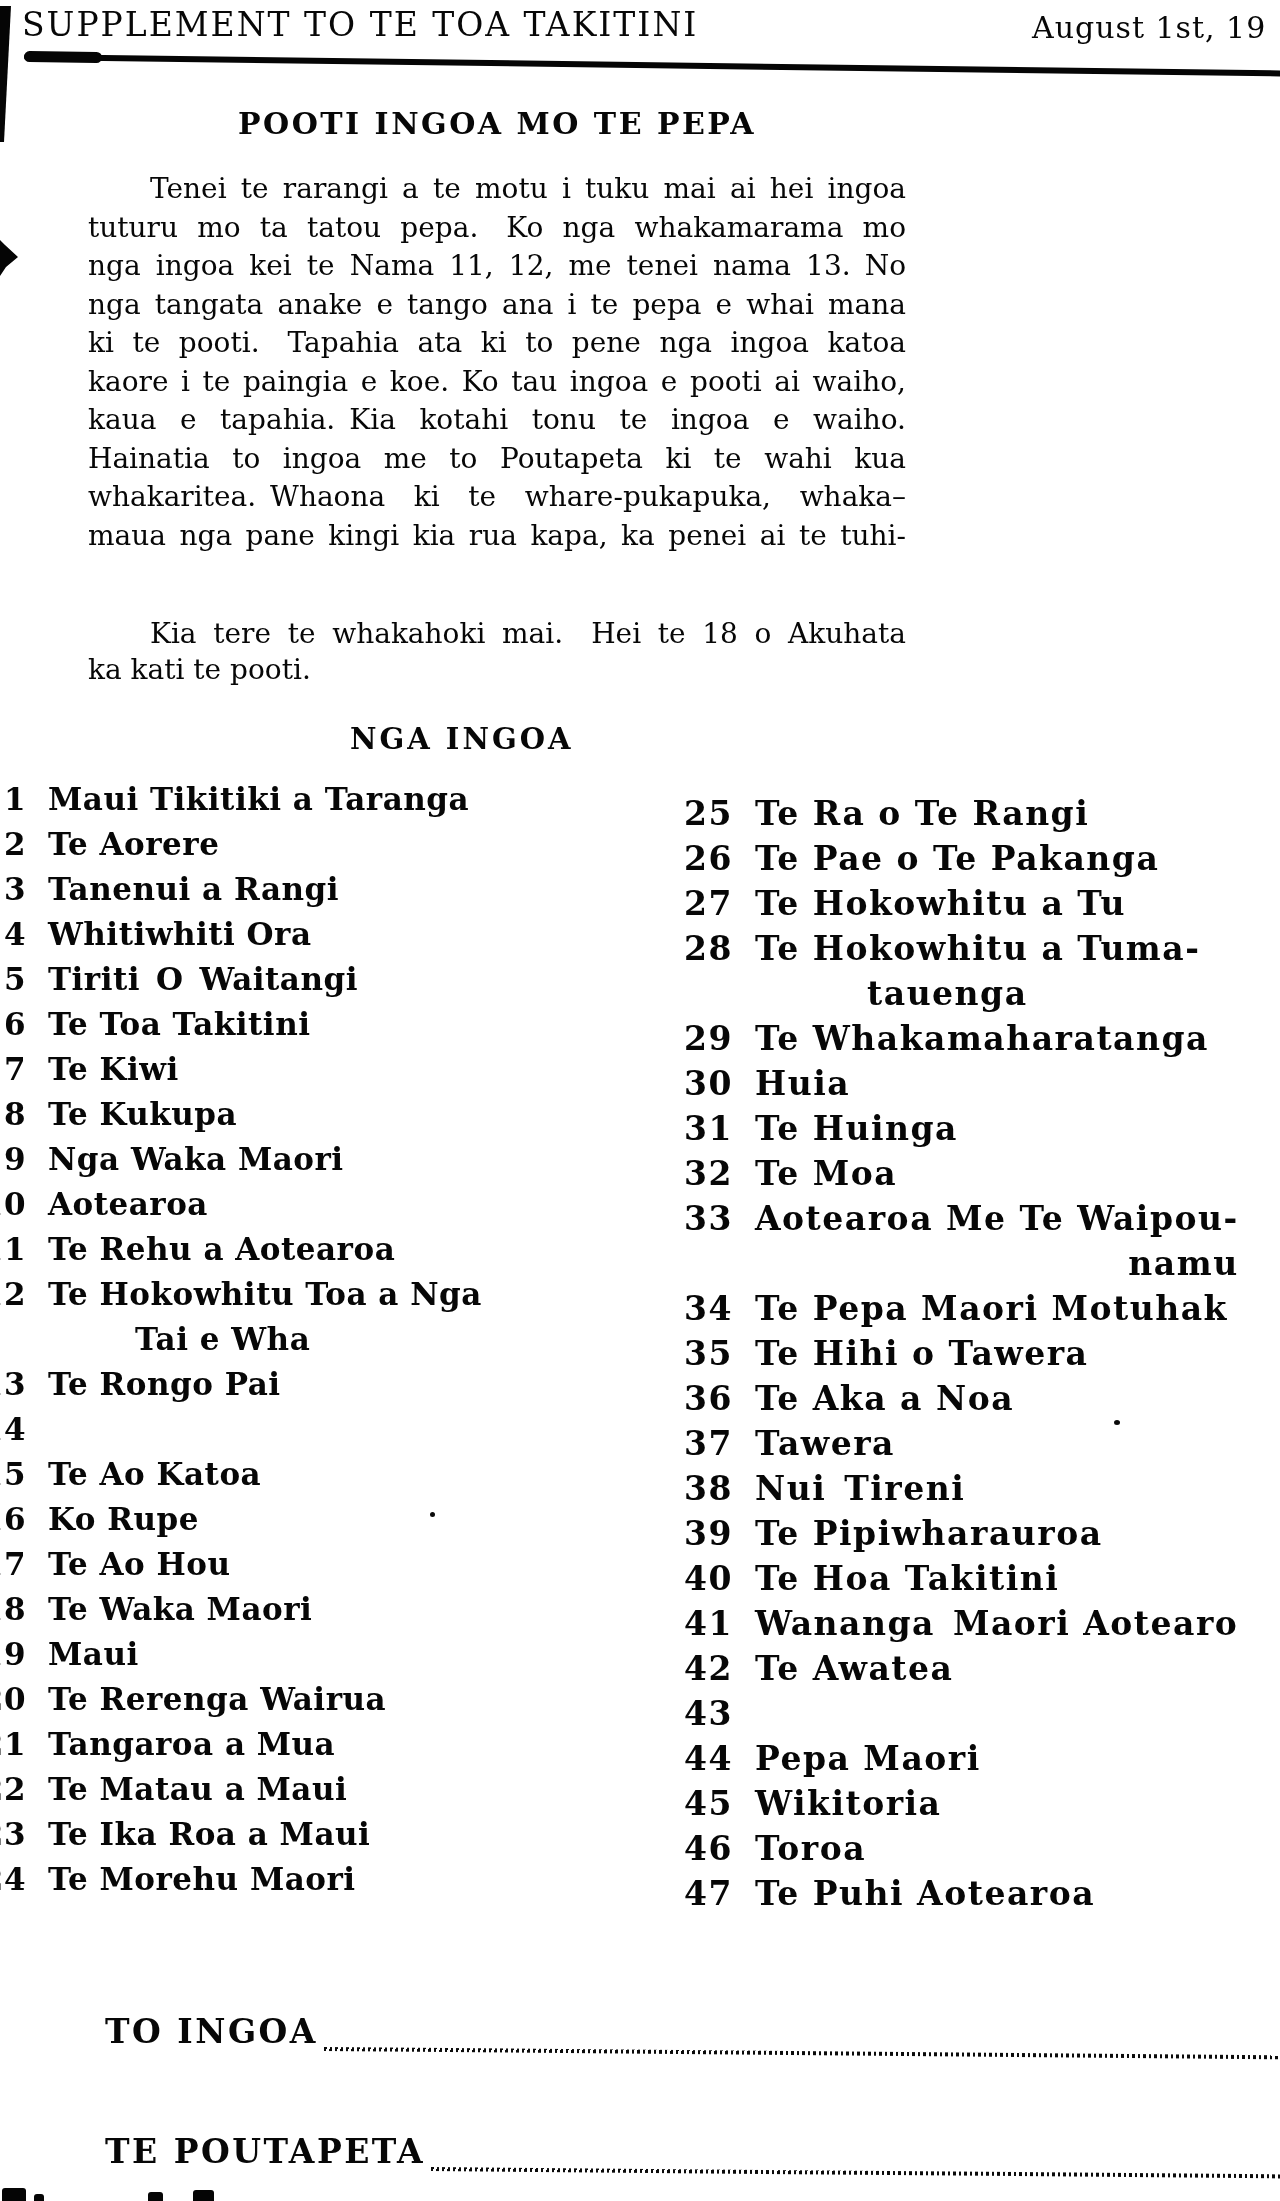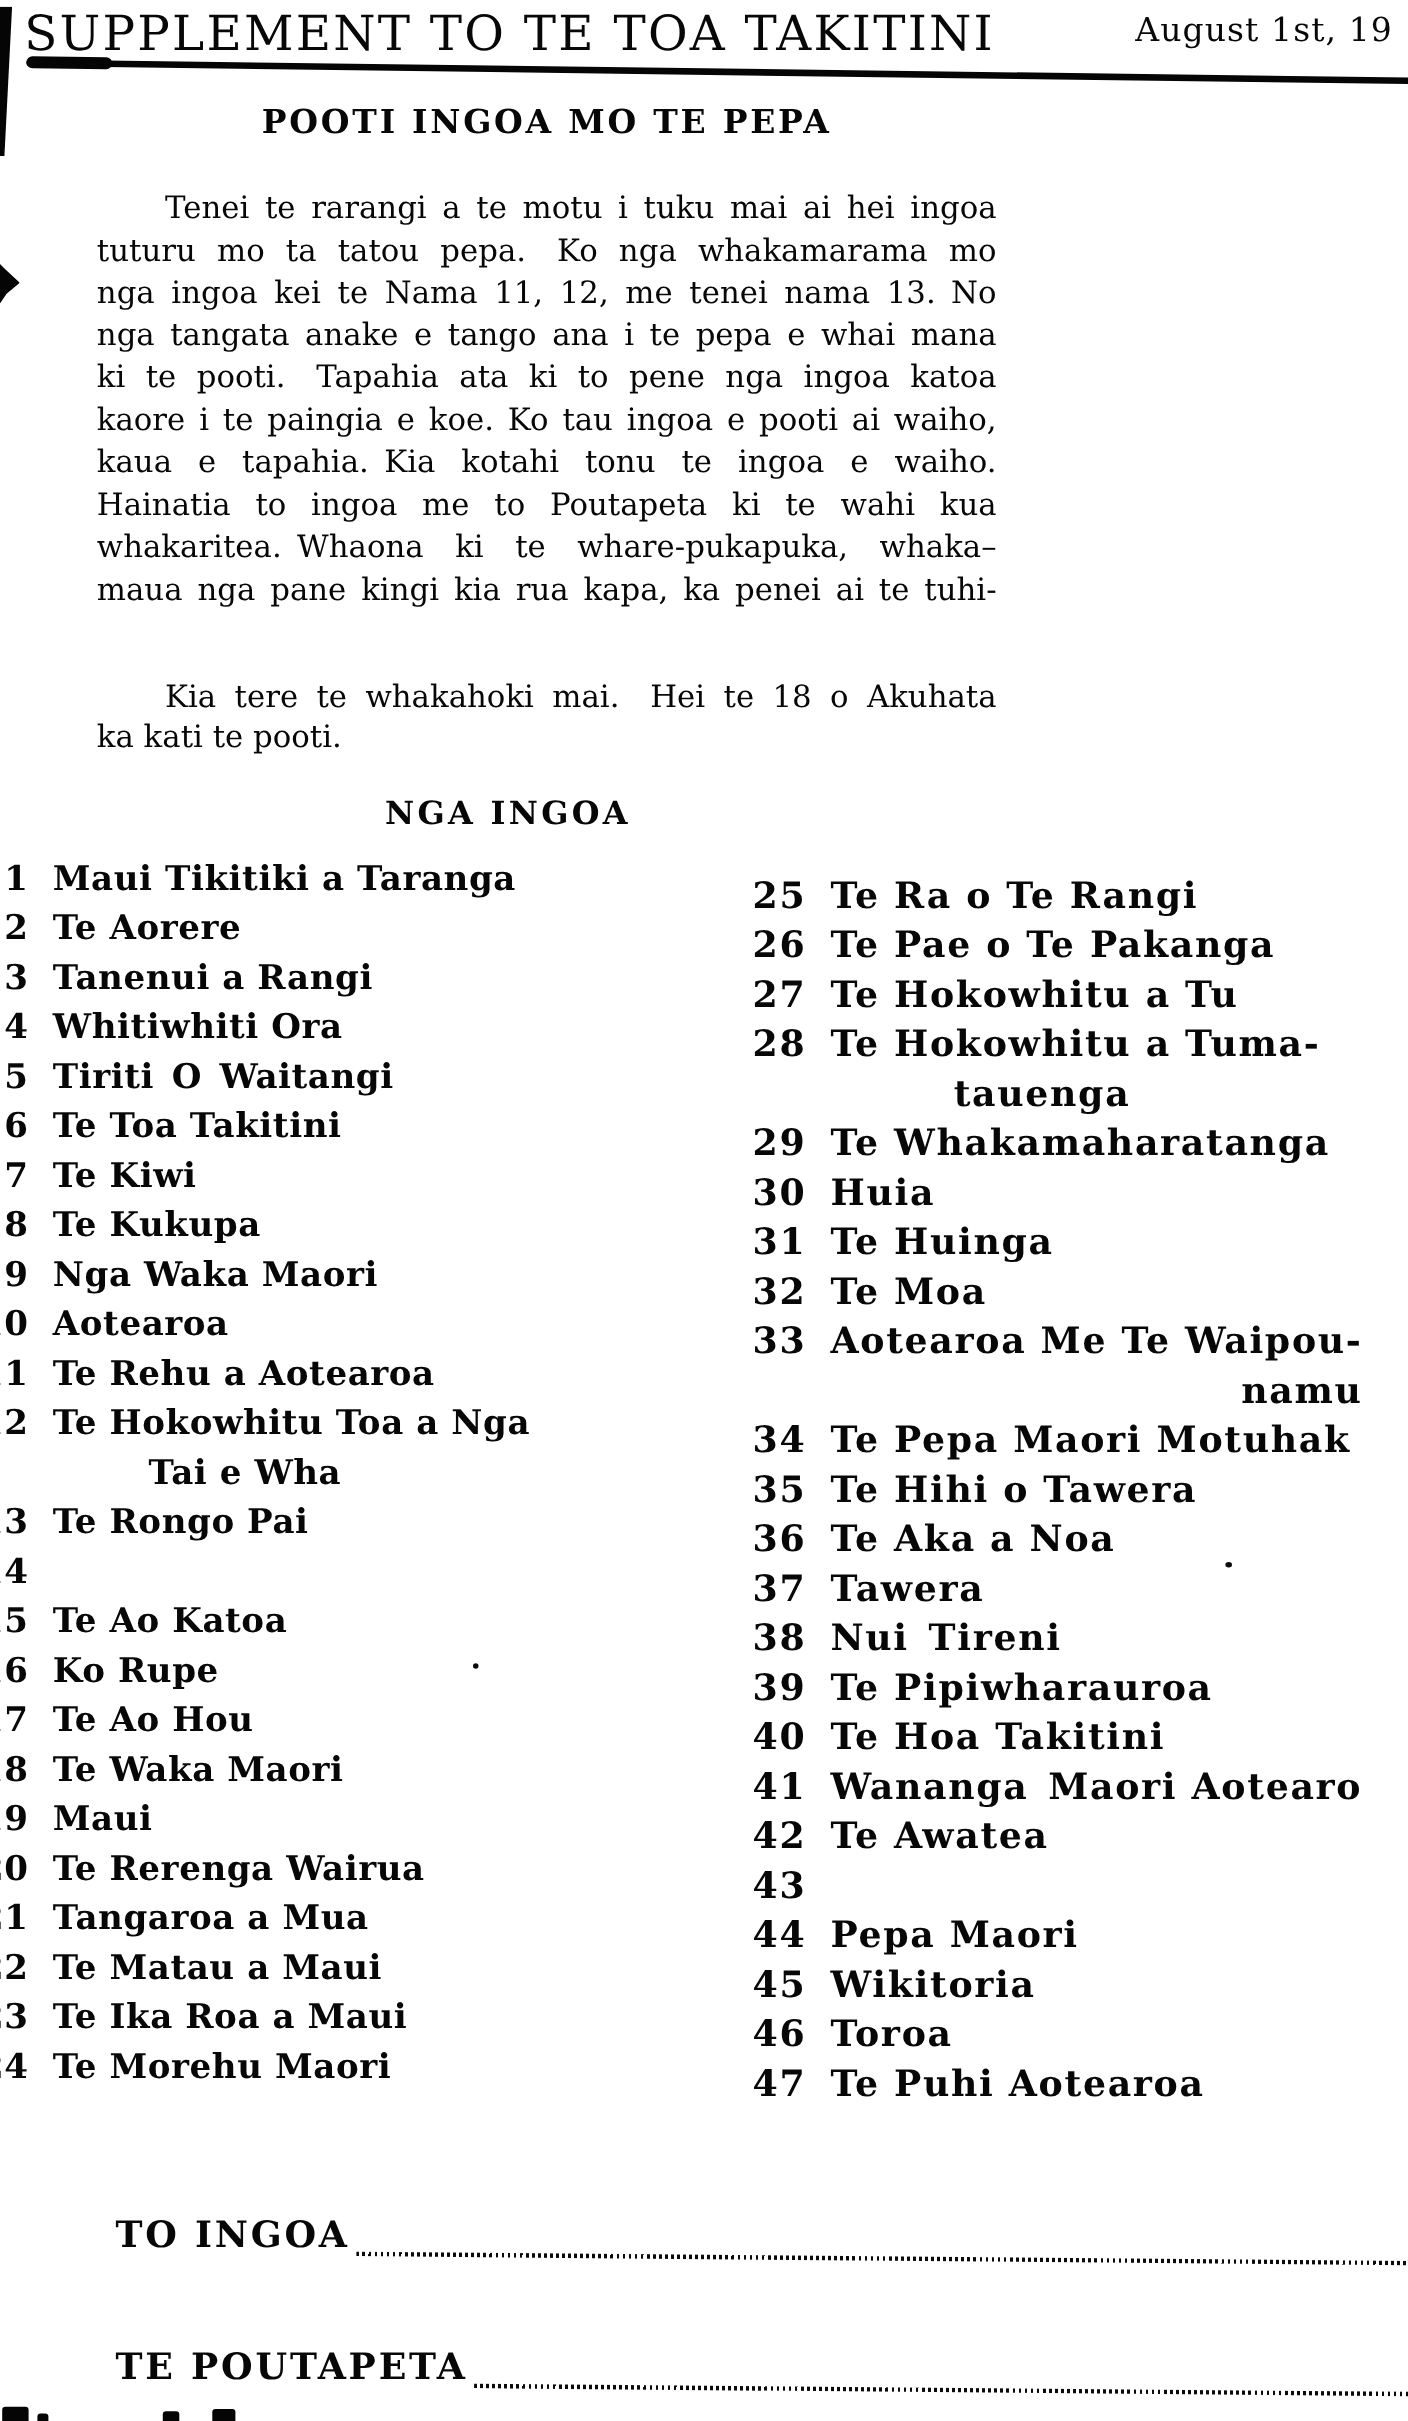--- a/index.html
+++ b/index.html
@@ -18,39 +18,39 @@
   .edge-blob {
     position:absolute; left:0; top:240px; width:18px; height:36px; background:#050505;
     clip-path:polygon(0 0, 5px 5px, 18px 17px, 6px 27px, 0 36px);
   }
   .speck { position:absolute; background:#0a0a0a; border-radius:50%; }
   .speck-a { left:430px; top:1512px; width:5px; height:5px; }
   .speck-b { left:1114px; top:1420px; width:6px; height:5px; }
 
   
   .mast-left {
-    position:absolute; left:22px; top:5px; font-size:44px; letter-spacing:2px;
+    position:absolute; left:22px; top:5px; font-size:33px; letter-spacing:2px;
     white-space:nowrap;
   }
   .mast-right {
     position:absolute; left:1032px; top:10px; font-size:30px; letter-spacing:1px;
     white-space:nowrap;
   }
   .rule {
     position:absolute; left:24px; top:54px; width:1310px; height:6px; background:#050505;
     border-radius:3px; transform:rotate(0.75deg); transform-origin:0 50%;
   }
   .rule::before {
     content:""; position:absolute; left:0; top:-3px; width:78px; height:11px;
     background:#050505; border-radius:6px;
   }
 
   
   .title {
-    position:absolute; left:88px; top:94px; width:818px; margin:0;
+    position:absolute; left:88px; top:106px; width:818px; margin:0;
     font-size:30px; font-weight:bold; letter-spacing:2.5px; text-align:center;
     white-space:nowrap;
   }
   .list-title {
     position:absolute; left:338px; top:710px; margin:12px;
     font-size:29px; font-weight:bold; letter-spacing:3px; white-space:nowrap;
   }
 
   
   .intro {

